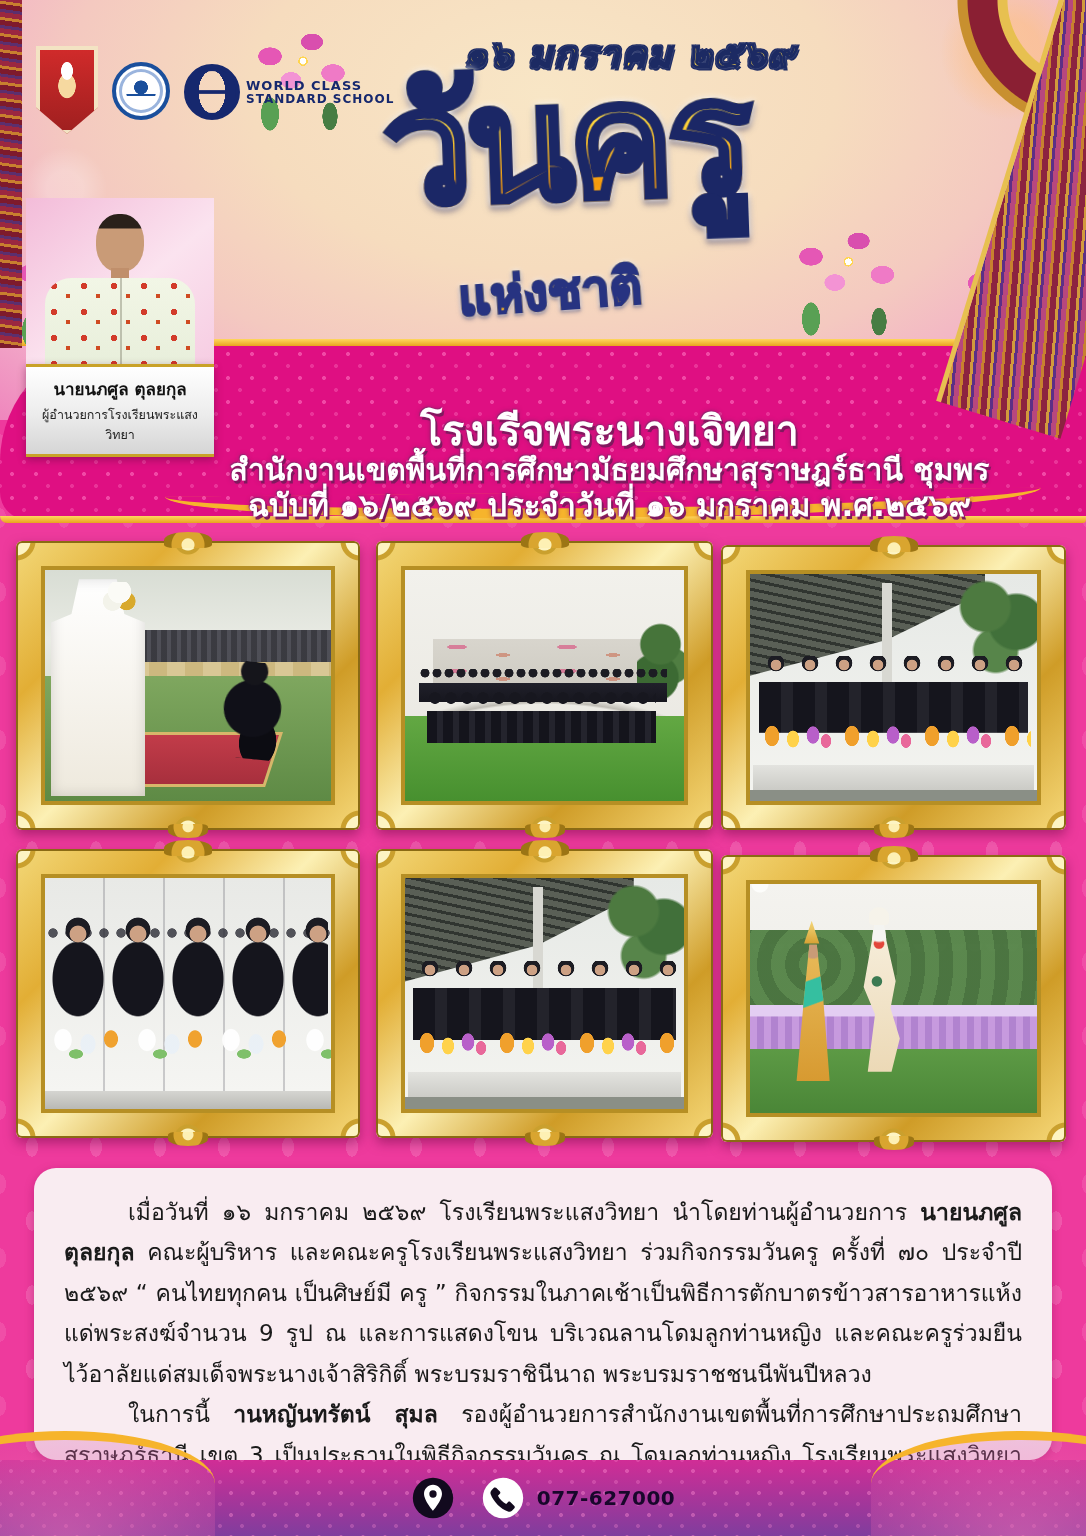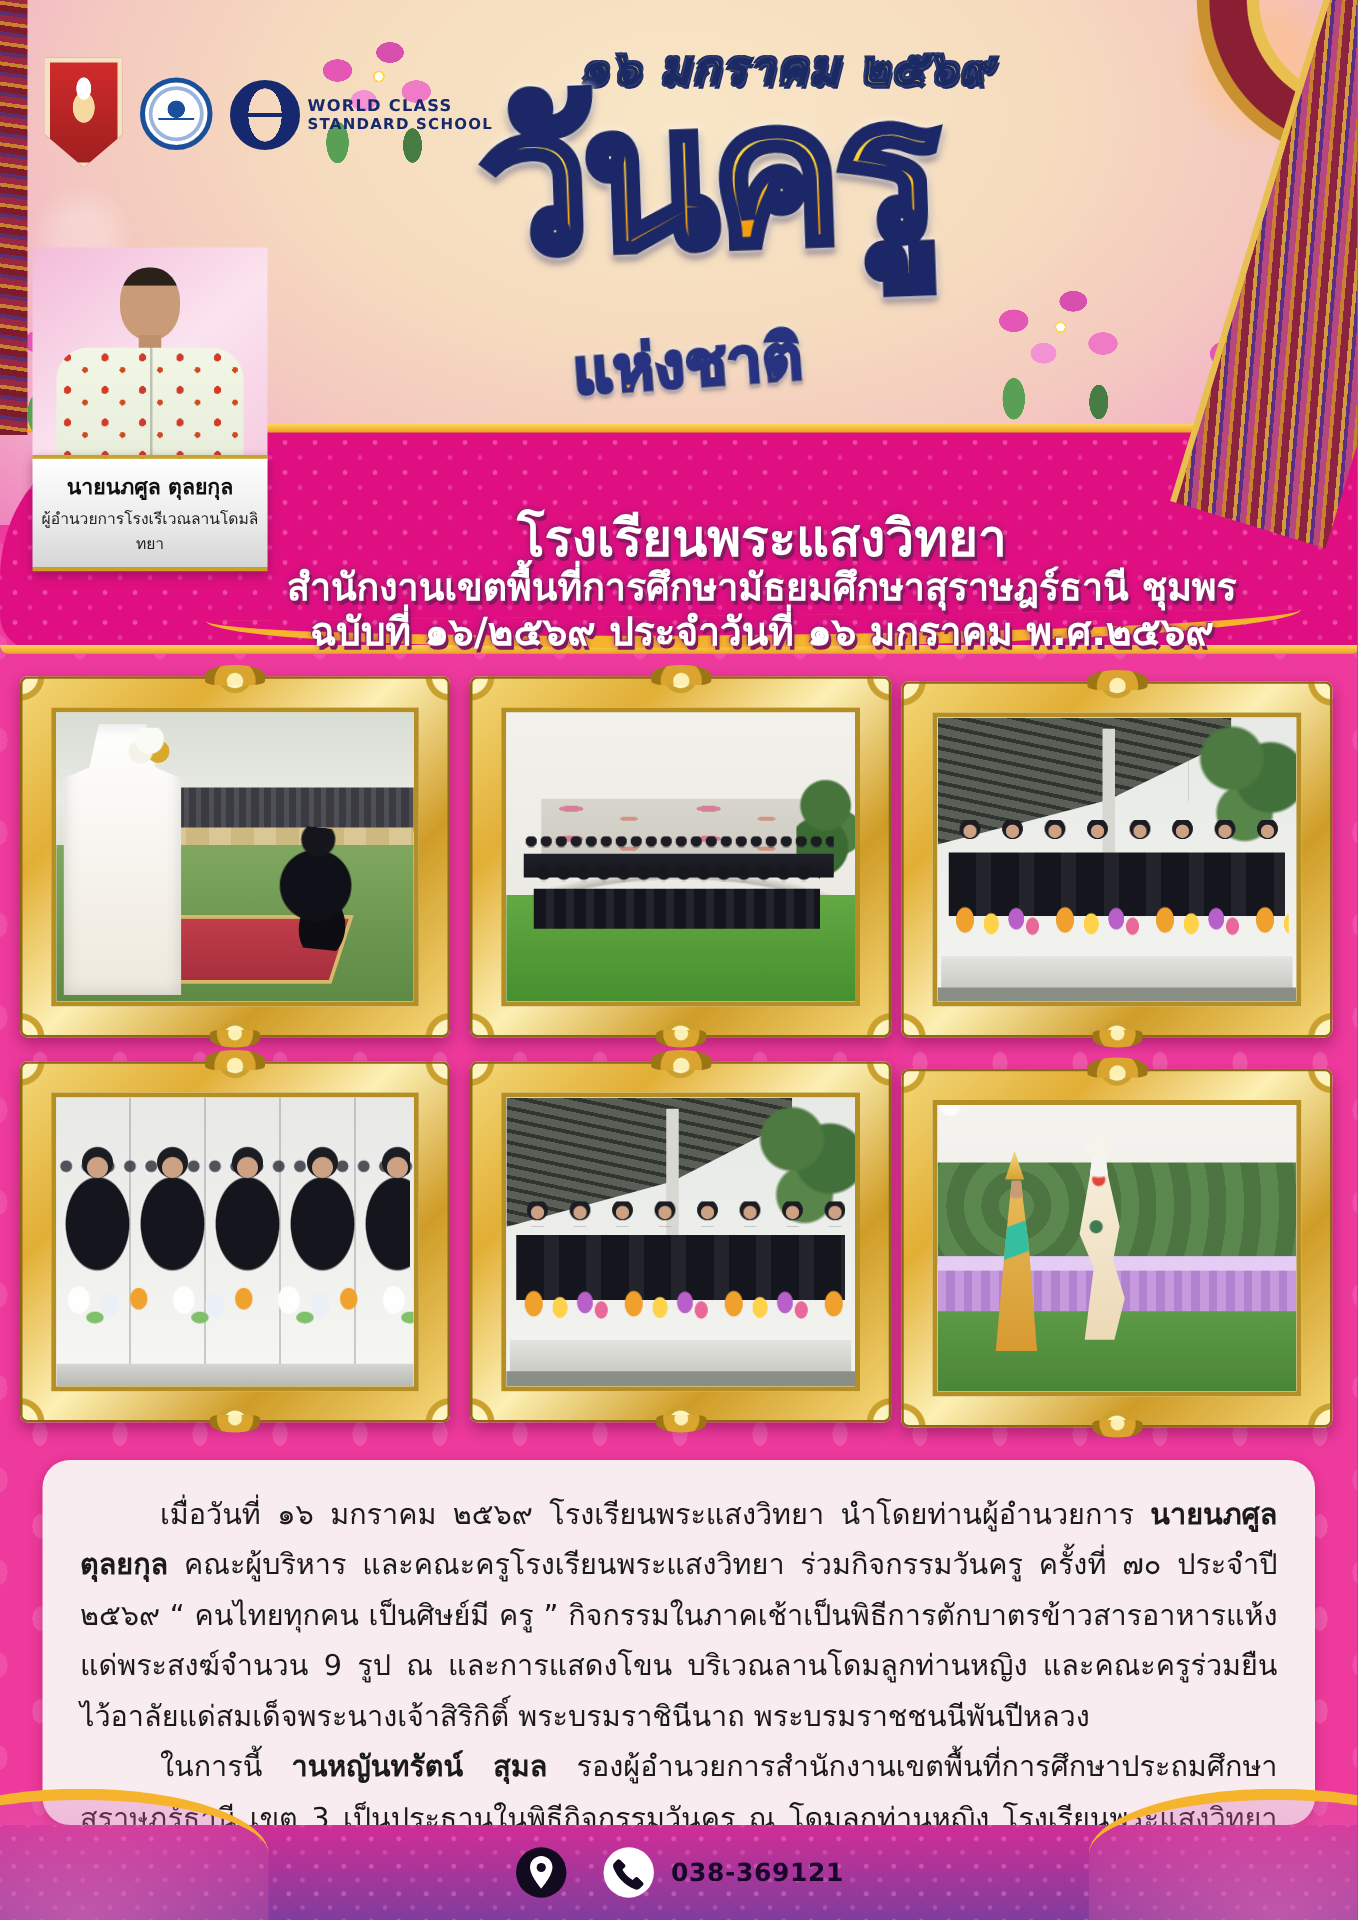--- a/index.html
+++ b/index.html
@@ -330,36 +330,36 @@
         <div class="l2">STANDARD SCHOOL</div>
       </div>
     </div>
   </div>
 
   <div class="date-banner">๑๖ มกราคม ๒๕๖๙</div>
   <div class="title-main">วันครู</div>
   <div class="title-sub">แห่งชาติ</div>
 
   <div class="masthead"></div>
-  <div class="mh mh2">โรงเรียนพระแสงวิทยา</div>
+  <div class="mh mh2">โรงเรีจพระนางเจิทยา</div>
   <div class="mh mh3">สำนักงานเขตพื้นที่การศึกษามัธยมศึกษาสุราษฎร์ธานี ชุมพร</div>
   <div class="mh mh4">ฉบับที่ ๑๖/๒๕๖๙  ประจำวันที่ ๑๖ มกราคม พ.ศ.๒๕๖๙</div>
   <div class="gold-swoosh"></div>
 
   <div class="director">
     <div class="d-photo">
       <div class="d-person">
         <div class="d-head"></div>
         <div class="d-neck"></div>
         <div class="d-body"></div>
       </div>
     </div>
     <div class="d-plate">
       <div class="d-name">นายนภศูล  ตุลยกุล</div>
-      <div class="d-role">ผู้อำนวยการโรงเรีเวณลานโดมลิทยา</div>
+      <div class="d-role">ผู้อำนวยการโรงเรียนพระแสงวิทยา</div>
     </div>
   </div>
 
   <div class="frame f1">
     <div class="photo-wrap">
       <div class="photo" title="ครูถวายความเคารพหน้าแท่นบูชาสีขาวบนพรมแดง กลางสนามหญ้า มีคณะครูยืนเรียงแถวด้านหลัง">
         <i class="s1-sky"></i>
         <i class="s1-crowd"></i>
         <i class="s1-tables"></i>
         <i class="s1-grass"></i>
@@ -456,18 +456,18 @@
           <circle cx="12" cy="12" r="11" fill="#120a1e"></circle>
           <path d="M12 4.8c-2.7 0-4.9 2.2-4.9 4.9 0 3.7 4.9 9.3 4.9 9.3s4.9-5.6 4.9-9.3c0-2.7-2.2-4.9-4.9-4.9z" fill="#ffffff"></path>
           <circle cx="12" cy="9.8" r="2" fill="#120a1e"></circle>
         </svg>
       </div>
       <div class="f-item">
         <svg width="44" height="44" viewBox="0 0 24 24">
           <circle cx="12" cy="12" r="11" fill="#ffffff"></circle>
           <path d="M8.1 6.3l2.2 2.2c.33.33.33.86 0 1.19l-1.05 1.05c.85 1.75 2.75 3.65 4.5 4.5l1.05-1.05c.33-.33.86-.33 1.19 0l2.2 2.2c.33.33.33.87 0 1.2l-1.3 1.3c-.55.55-1.4.75-2.15.45-4.3-1.7-7.75-5.15-9.45-9.45-.3-.75-.1-1.6.45-2.15l1.16-1.24c.33-.35.87-.35 1.2 0z" fill="#120a1e"></path>
         </svg>
-        <span>038-369121</span>
+        <span>077-627000</span>
       </div>
     </div>
   </div>
 
 </div>
 
 </body></html>

